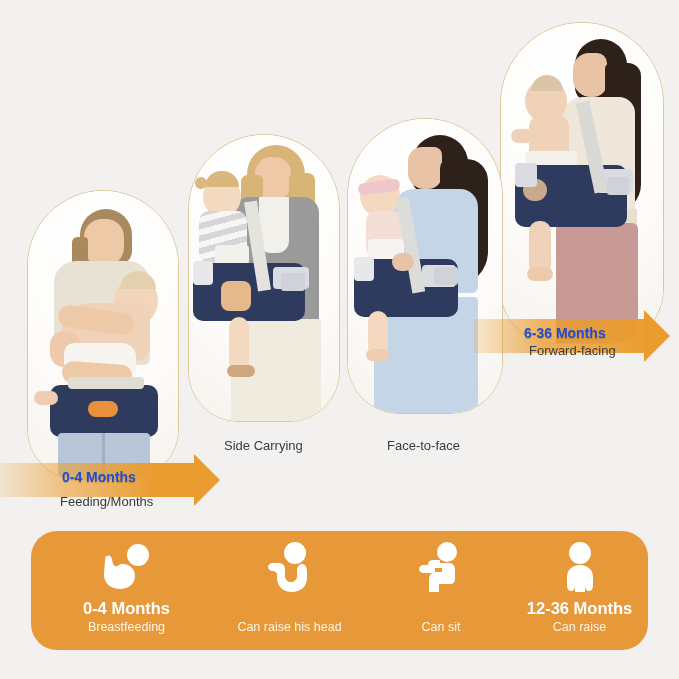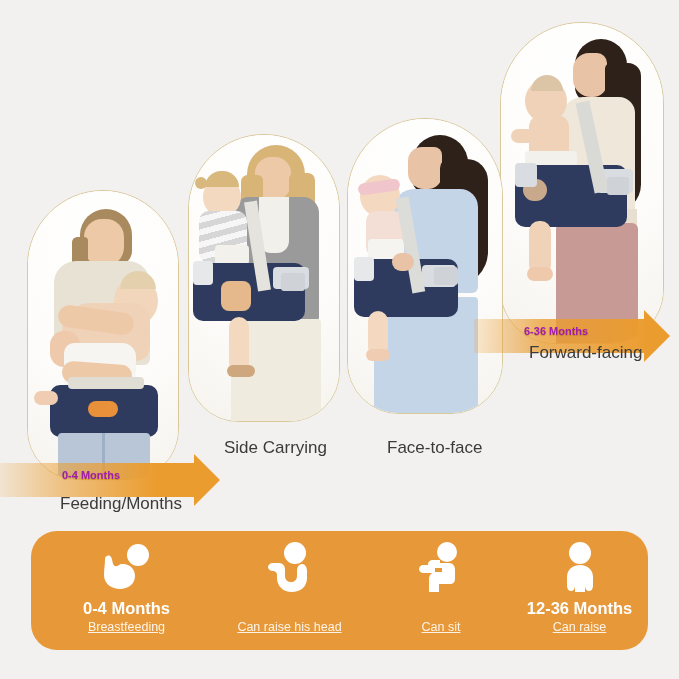--- a/index.html
+++ b/index.html
@@ -42,27 +42,27 @@
   }
   .arrow .head{
     position:absolute;top:-9px;
     width:0;height:0;
     border-top:26px solid transparent;
     border-bottom:26px solid transparent;
     border-left:26px solid #eb9c2e;
   }
   .arrow .alabel{
     position:absolute;top:6px;
-    font-size:11px;font-weight:bold;color:#a21caf;
+    font-size:14px;font-weight:bold;color:#1d4ed8;
     white-space:nowrap;
     text-shadow:0 1px 1px rgba(130,80,10,.35);
   }
   .sublabel{
     position:absolute;
-    font-size:17px;color:#3b3b3b;white-space:nowrap;
+    font-size:13px;color:#3b3b3b;white-space:nowrap;
   }
 
   
   .bottombar{
     position:absolute;left:31px;top:531px;
     width:617px;height:119px;
     background:#e79939;
     border-radius:26px;
   }
   .cell{
@@ -70,21 +70,21 @@
   }
   .cell .ico{
     position:absolute;left:0;right:0;top:11px;height:52px;
   }
   .cell .big{
     position:absolute;left:0;right:0;top:68px;
     font-size:16.5px;font-weight:bold;color:#ffffff;white-space:nowrap;
   }
   .cell .small{
     position:absolute;left:0;right:0;top:89px;
-    font-size:12.5px;color:#fdf4e8;white-space:nowrap;text-decoration:underline;
+    font-size:12.5px;color:#fdf4e8;white-space:nowrap;
   }
   .ico svg{display:block;margin:0 auto;}
 </style>
 </head>
 <body>
 
 <div id="stage">
 
 
   <div class="panel" style="left:500px;top:22px;width:164px;height:322px;">

